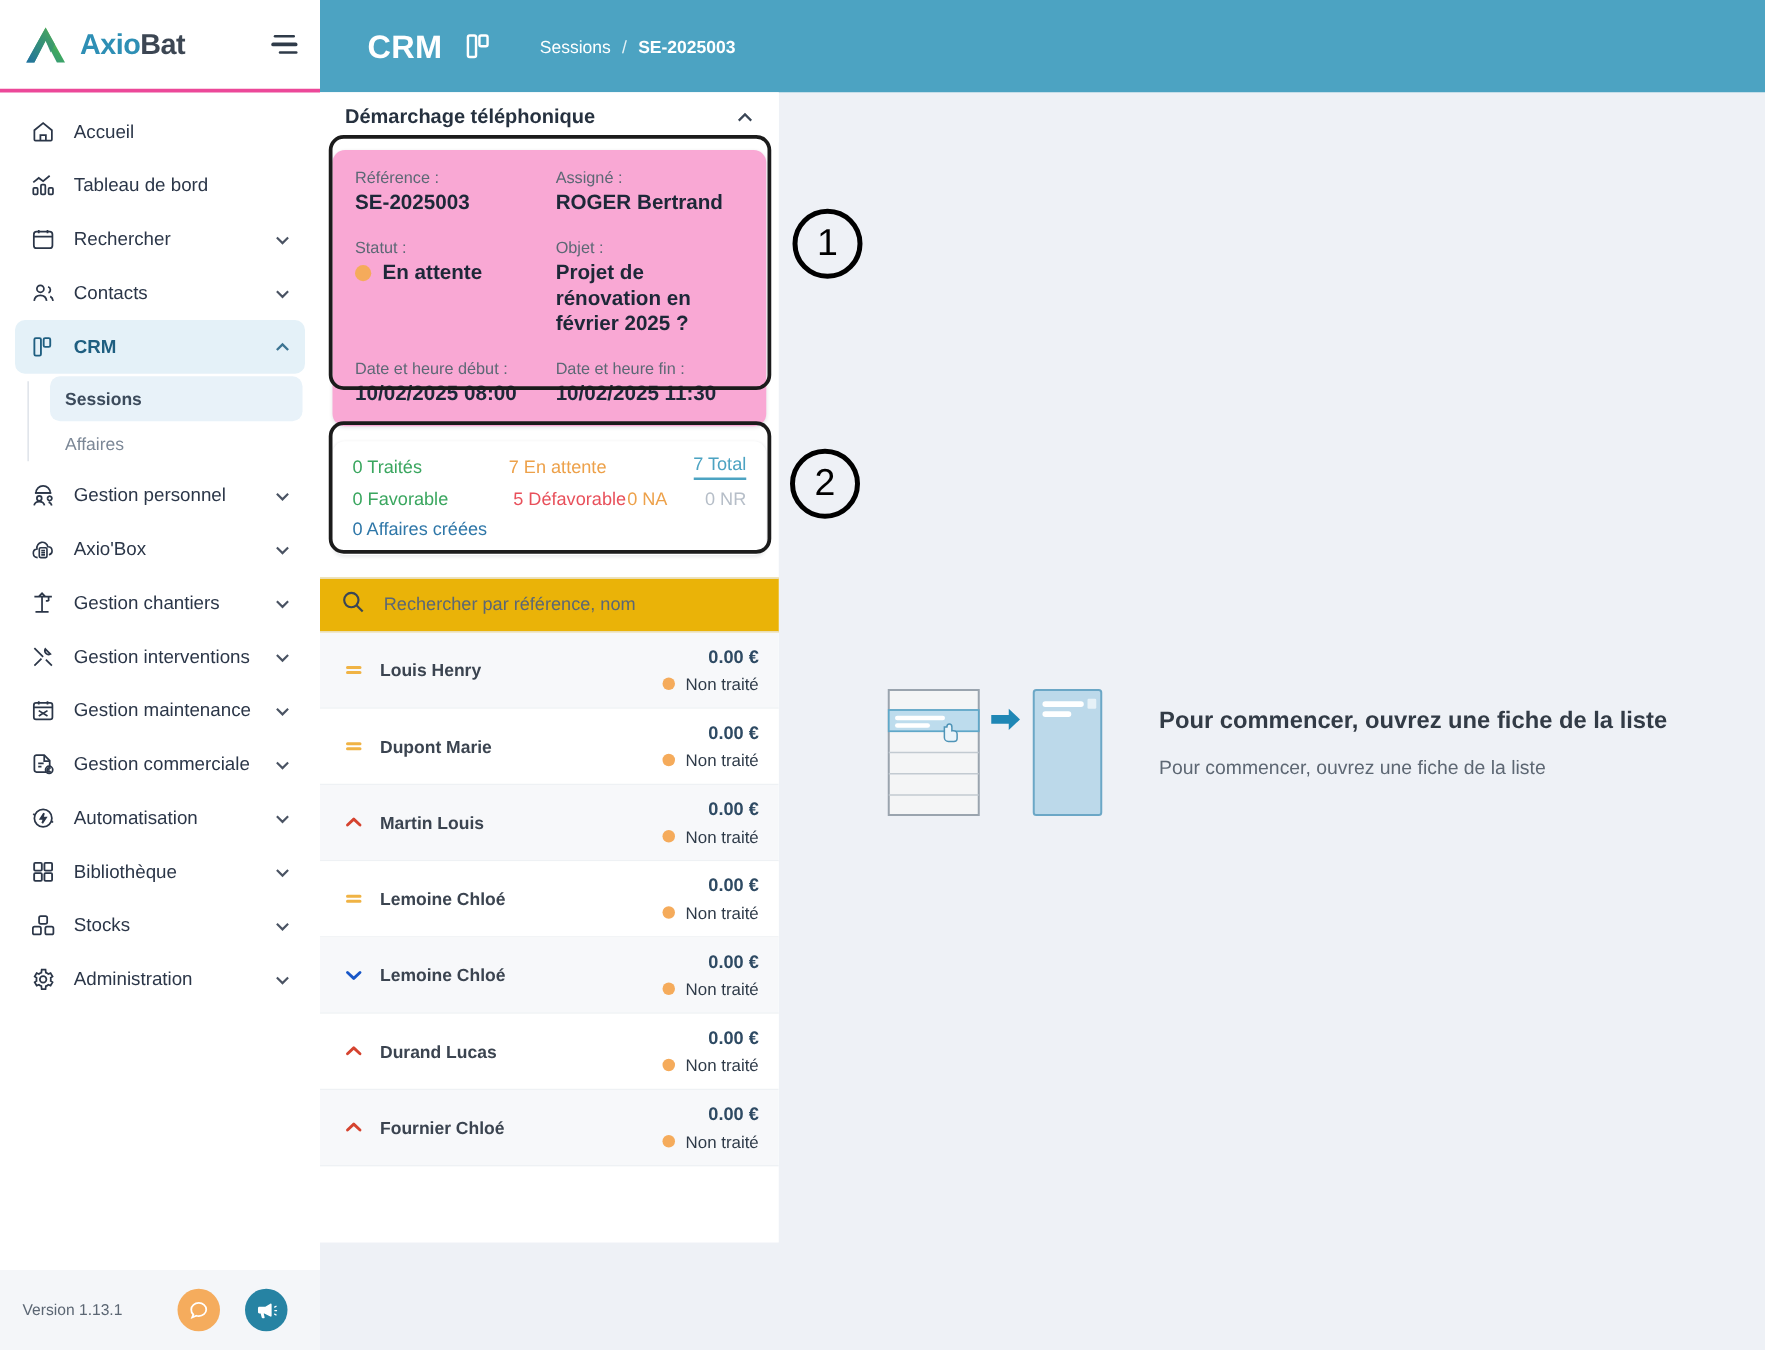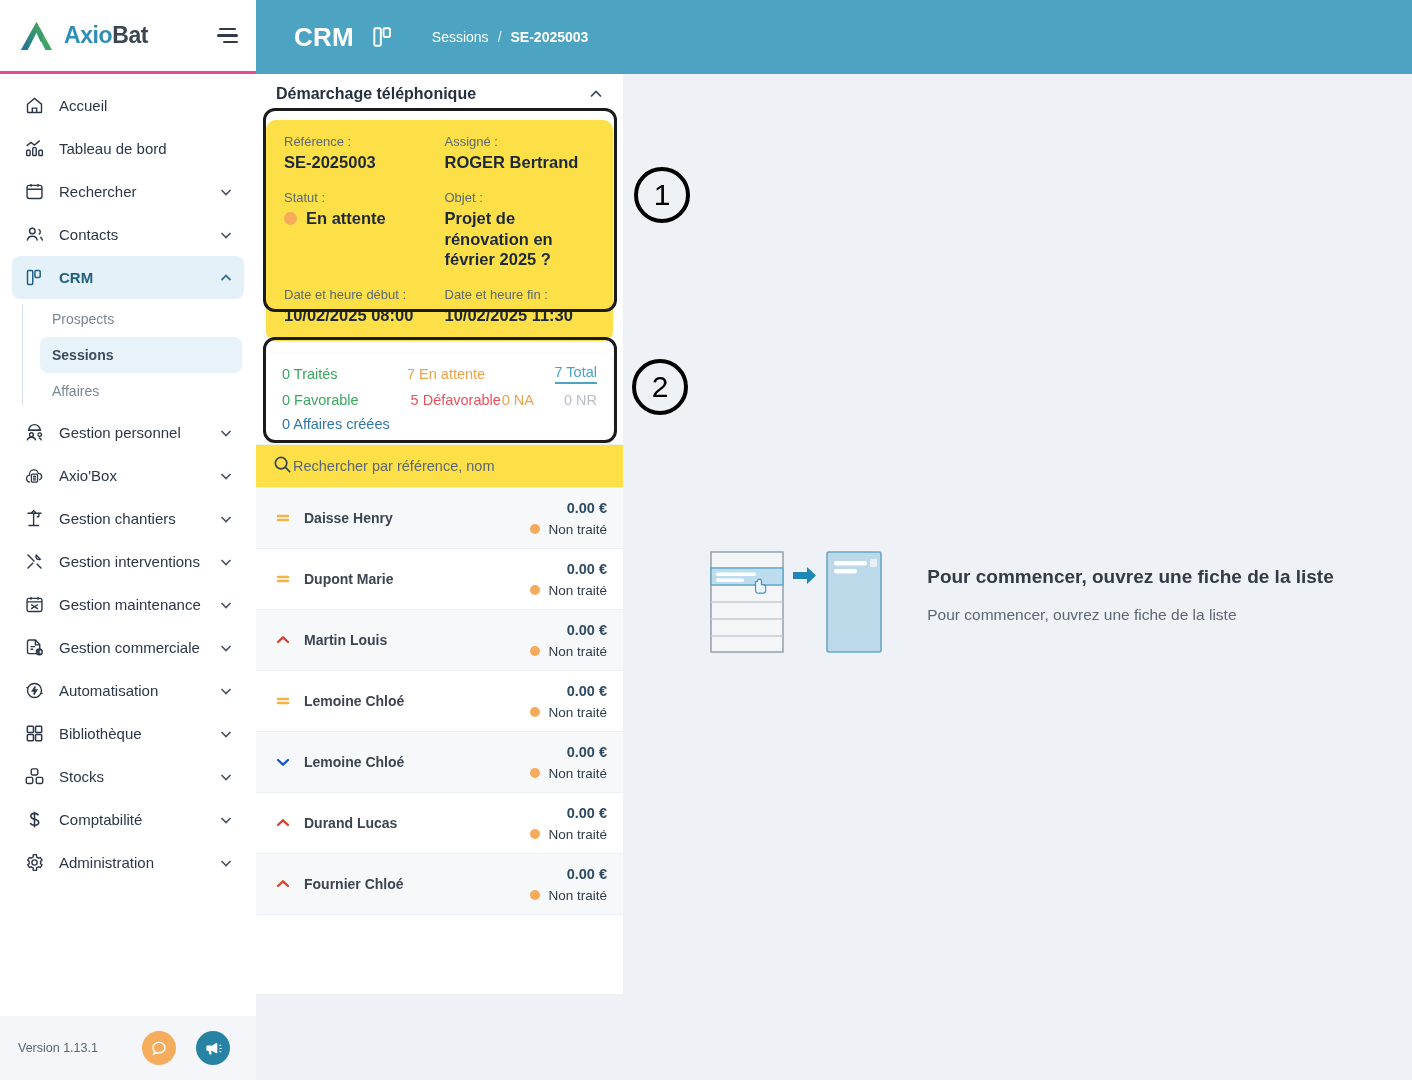--- a/index.html
+++ b/index.html
@@ -86,21 +86,21 @@
   .listcol { width: 367px; flex: none; display: flex; flex-direction: column; background: #fff; height: 920px; }
 
   .panel-head {
     height: 40px; display: flex; align-items: center; padding: 0 18px 0 20px;
     font-size: 16px; font-weight: 700; color: #26313f; background: #fff;
   }
   .panel-head .t { flex: 1; }
   .panel-head .chev { width: 18px; height: 18px; }
 
   .info-card {
-    margin: 6px 10px 0 10px; background: #fde047; border-radius: 10px;
+    margin: 6px 10px 0 10px; background: #f9a8d4; border-radius: 10px;
     padding: 14px 18px 16px 18px;
     box-shadow: 0 1px 3px rgba(20,30,45,.10);
     display: grid; grid-template-columns: 1fr 1fr; row-gap: 18px; column-gap: 10px;
   }
   .fld .k { font-size: 13px; color: #5c6875; margin-bottom: 3px; }
   .fld .v { font-size: 16.5px; font-weight: 700; color: #1d2838; line-height: 1.23; }
   .statline { display: flex; align-items: center; gap: 9px; }
   .dot { width: 13px; height: 13px; border-radius: 50%; background: #f5ab5b; flex: none; }
 
   .stats {
@@ -115,23 +115,23 @@
   .s-treated { color: #3aa65f; }
   .s-wait { color: #eda14a; margin: 0 auto; }
   .s-total { color: #4ca3c2; border-bottom: 2px solid #4ca3c2; padding-bottom: 2px; }
   .s-fav { color: #3aa65f; }
   .s-def { color: #e8505b; margin-left: 52px; }
   .s-na { color: #eda14a; margin-left: auto; }
   .s-nr { color: #b6bec8; margin-left: 30px; }
   .s-aff { color: #2f77a8; }
 
   .searchbar {
-    height: 44px; margin-top: 0; background: #fde047;
+    height: 44px; margin-top: 18px; background: #eab308;
     border-top: 1px solid #e9edf1; border-bottom: 1px solid #e9edf1;
-    display: flex; align-items: center; padding: 0 16px; gap: 0;
+    display: flex; align-items: center; padding: 0 16px; gap: 14px;
   }
   .searchbar input {
     border: 0; background: transparent; outline: none; flex: 1;
     font-size: 14.5px; color: #2b3648; font-family: inherit;
   }
   .searchbar input::placeholder { color: #5b6775; }
 
   .rows { flex: 1; overflow: hidden; }
   .row {
     height: 61px; display: flex; align-items: center;
@@ -264,23 +264,20 @@
               <rect x="12.5" y="4" width="6" height="8" rx="1.3"></rect>
             </svg>
           </span>
         <span class="lbl">CRM</span>
         <span class="chev"><svg viewBox="0 0 16 16" width="16" height="16" fill="none" stroke="#1f5f81" stroke-width="1.9">
               <path d="M3.5 10 8 5.5 12.5 10"></path>
             </svg></span>
       </div>
 
       <div class="subnav">
-        <div class="sub-item">
-            <span>Prospects</span>
-          </div>
         <div class="sub-item active">
             <span>Sessions</span>
           </div>
         <div class="sub-item">
             <span>Affaires</span>
           </div>
       </div>
 
       <div class="nav-item">
         <span class="ico">
@@ -400,32 +397,20 @@
               <rect x="2.6" y="13" width="7.4" height="7" rx="1.6"></rect>
               <rect x="14" y="13" width="7.4" height="7" rx="1.6"></rect>
             </svg>
           </span>
         <span class="lbl">Stocks</span>
         <span class="chev"><svg viewBox="0 0 16 16" width="16" height="16" fill="none" stroke="#2b3648" stroke-width="1.7">
               <path d="M3.5 6 8 10.5 12.5 6"></path>
             </svg></span>
       </div>
 
-      <div class="nav-item">
-        <span class="ico">
-            <svg viewBox="0 0 24 24" width="21" height="21" fill="none" stroke="#2b3648" stroke-width="1.8">
-              <path d="M12 3v18"></path>
-              <path d="M16.5 7.2c-.9-1.6-2.6-2.2-4.5-2.2-2.4 0-4.2 1.2-4.2 3.2 0 4.6 9 2.4 9 7 0 2.2-2 3.4-4.8 3.4-2.2 0-4-.8-4.8-2.6"></path>
-            </svg>
-          </span>
-        <span class="lbl">Comptabilité</span>
-        <span class="chev"><svg viewBox="0 0 16 16" width="16" height="16" fill="none" stroke="#2b3648" stroke-width="1.7">
-              <path d="M3.5 6 8 10.5 12.5 6"></path>
-            </svg></span>
-      </div>
 
       <div class="nav-item">
         <span class="ico">
             <svg viewBox="0 0 24 24" width="21" height="21" fill="none" stroke="#2b3648" stroke-width="1.6">
               <circle cx="12" cy="12" r="3"></circle>
               <path d="M19 12c0-.5 0-1-.1-1.4l1.7-1.2-1.8-3.1-2 .8c-.7-.6-1.5-1-2.3-1.3L14.2 3H10.7L10.4 5.8c-.9.3-1.6.7-2.3 1.3l-2-.8L4.3 9.4 6 10.6c-.1.4-.1.9-.1 1.4s0 1 .1 1.4l-1.7 1.2 1.8 3.1 2-.8c.7.6 1.5 1 2.3 1.3l.3 2.8h3.5l.3-2.8c.9-.3 1.6-.7 2.3-1.3l2 .8 1.8-3.1-1.7-1.2c.1-.4.1-.9.1-1.4z"></path>
             </svg>
           </span>
         <span class="lbl">Administration</span>
         <span class="chev"><svg viewBox="0 0 16 16" width="16" height="16" fill="none" stroke="#2b3648" stroke-width="1.7">
@@ -533,21 +518,21 @@
               </svg></span>
           <input type="text" placeholder="Rechercher par référence, nom" style="">
         </div>
 
         <div class="rows">
 
           <div class="row">
             <span class="pri"><svg viewBox="0 0 18 18" width="18" height="18" stroke="#f0b344" stroke-width="2.4" stroke-linecap="round">
                   <path d="M4 7h10M4 11h10"></path>
                 </svg></span>
-            <span class="nm">Daisse Henry</span>
+            <span class="nm">Louis Henry</span>
             <span class="right">
               <span class="amt">0.00 €</span>
               <span class="st">
                   <span class="dot"></span>
                   <span>Non traité</span>
                 </span>
             </span>
           </div>
 
           <div class="row">

